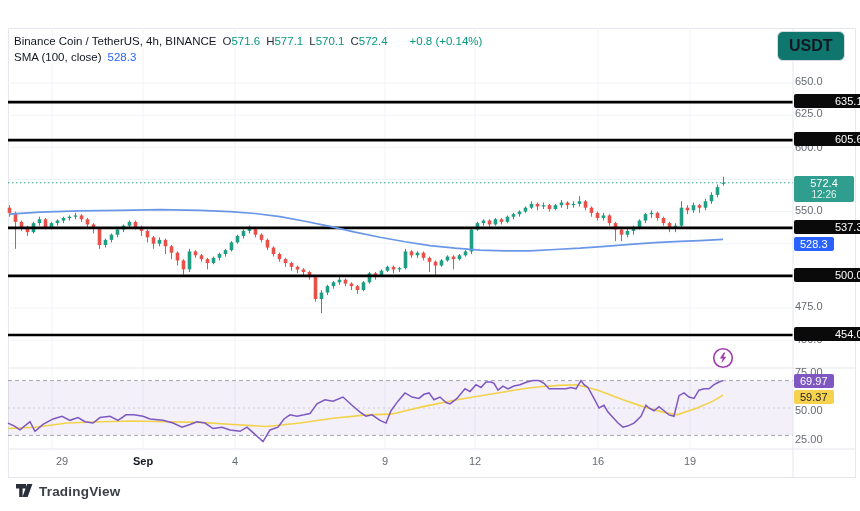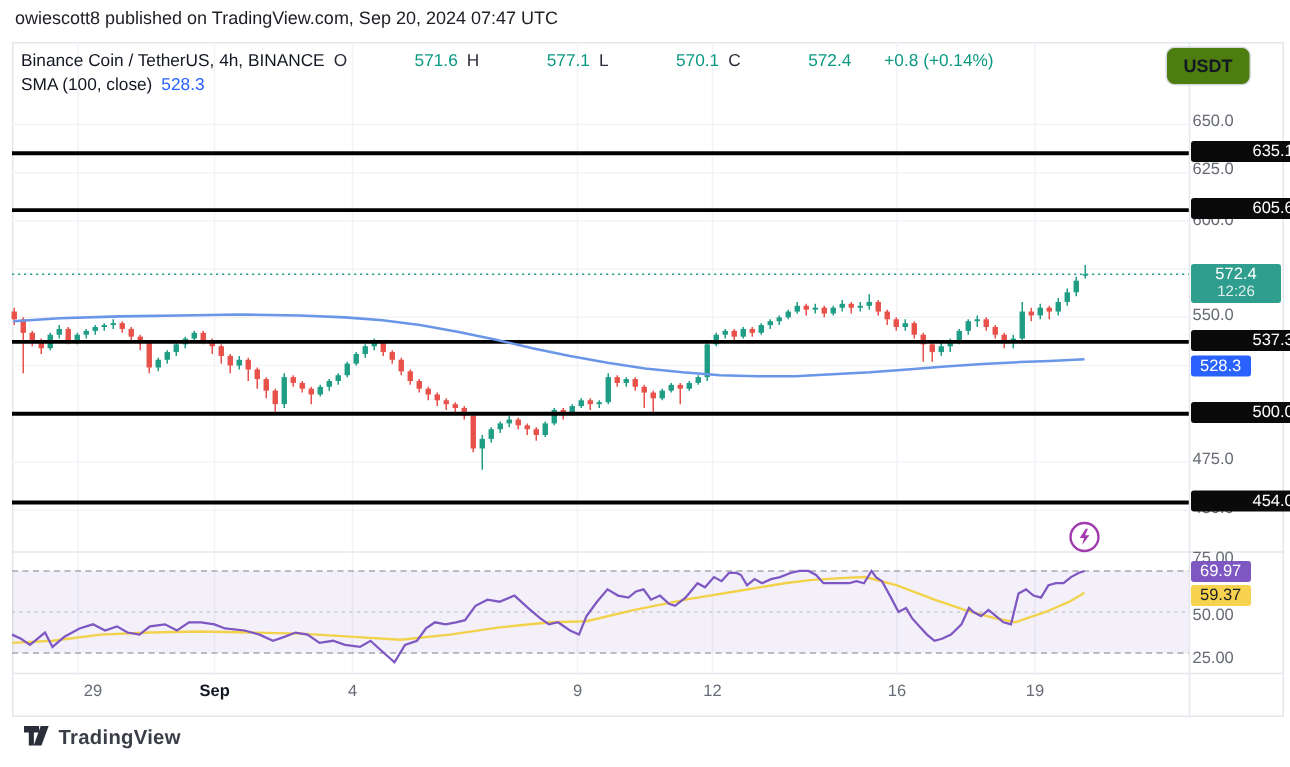--- a/index.html
+++ b/index.html
@@ -6,47 +6,46 @@
   body{font-family:"Liberation Sans", sans-serif; color:#131722;}
   #stage{position:relative;width:860px;height:511px;background:#fff;overflow:hidden;}
   .abs{position:absolute;}
   #published{left:10px;top:5px;font-size:12px;color:#1c1e24;}
   #widget-frame{left:8px;top:28px;width:848px;height:450px;border:1px solid #e4e7ee;box-sizing:border-box;}
   #chart-svg{left:0;top:0;}
   .legend-row{left:14px;font-size:11.5px;white-space:nowrap;z-index:5;}
   #legend-row1{top:35px;}
   #legend-row2{top:51px;}
   .ohlc-k{color:#2a2e39;margin-left:6px;}
-  .ohlc-v{color:#089981;padding-left:45px;}
+  .ohlc-v{color:#089981;}
   .chg{color:#089981;margin-left:22px;}
   .sma-val{color:#2962ff;margin-left:6px;}
   #rsi-legend{left:14px;top:376px;font-size:11px;z-index:5;white-space:nowrap;}
   .rsi-v{color:#7e57c2;margin-left:6px;font-weight:bold;}
   .rsi-mav{color:#e7c84a;margin-left:6px;font-weight:bold;}
   .rsi-null{color:#787b86;margin-left:7px;}
   #usdt-btn{left:777px;top:31px;padding:5px 11px;border:1px solid #d7dae2;border-radius:6px;
-            font-size:12px;font-weight:bold;color:#131722;background:#4d7c0f;z-index:6;}
+            font-size:16px;font-weight:bold;color:#131722;background:#0f766e;z-index:6;}
   .axlbl{left:795px;font-size:11px;color:#676b75;z-index:1;white-space:nowrap;}
   .badge{left:794px;padding:1px 6px;font-size:11px;color:#fff;border-radius:2px;z-index:3;white-space:nowrap;}
   .badge-black{background:#0a0a0a;padding-left:41px;}
   #last-badge{left:794px;top:176px;width:52px;text-align:center;border-radius:2px;color:#fff;
               font-size:11px;line-height:12px;padding:1px 4px;z-index:4;}
   #last-time{font-size:10px;opacity:.85;}
   .tlabel{top:455px;font-size:11px;color:#676b75;z-index:2;}
   .tlabel.bold{color:#131722;font-weight:bold;}
   #footer{left:16px;top:484px;display:flex;align-items:center;gap:6px;}
   #footer-text{font-size:13.5px;color:#3a3e47;font-weight:bold;letter-spacing:.2px;}
   #flash-wrap{left:711px;top:346px;z-index:4;}
 </style>
 </head>
 <body>
 
 <div id="stage">
 
-  <div class="abs" id="published">owiescott8 published on TradingView.com, Sep 20, 2024 07:47 UTC</div>
 
   <div class="abs" id="widget-frame"></div>
 
   <svg class="abs" id="chart-svg" width="860" height="511">
       <line x1="8" y1="83" x2="793" y2="83" stroke="#f2f3f7" stroke-width="1"></line>
       <line x1="8" y1="115.1425" x2="793" y2="115.1425" stroke="#f2f3f7" stroke-width="1"></line>
       <line x1="8" y1="147.285" x2="793" y2="147.285" stroke="#f2f3f7" stroke-width="1"></line>
       <line x1="8" y1="179.4275" x2="793" y2="179.4275" stroke="#f2f3f7" stroke-width="1"></line>
       <line x1="8" y1="211.57" x2="793" y2="211.57" stroke="#f2f3f7" stroke-width="1"></line>
       <line x1="8" y1="243.7125" x2="793" y2="243.7125" stroke="#f2f3f7" stroke-width="1"></line>

